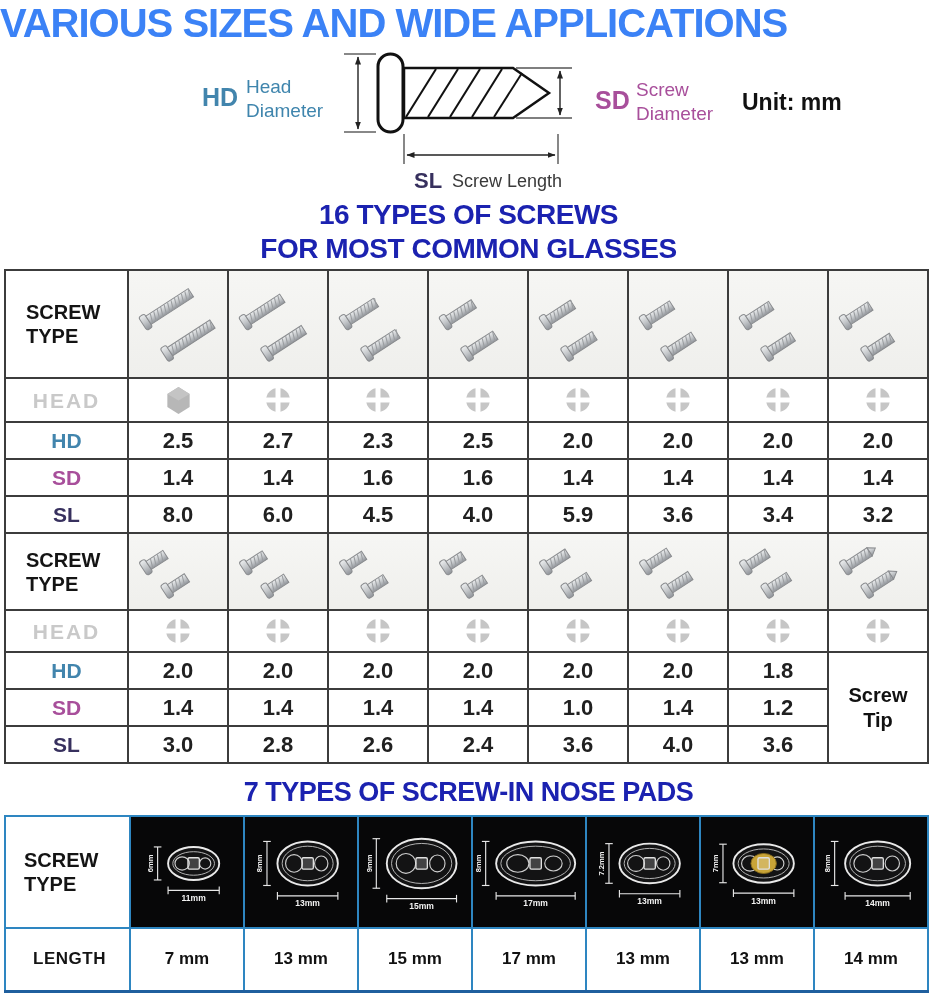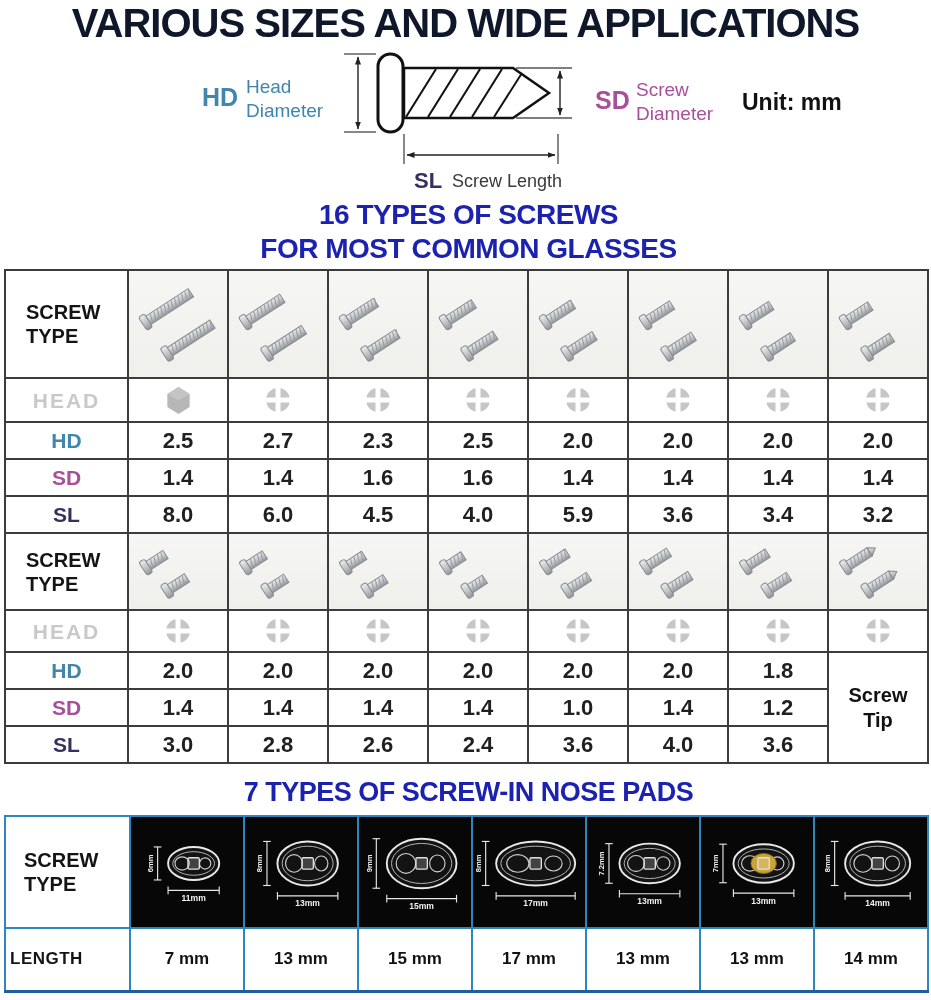--- a/index.html
+++ b/index.html
@@ -1,23 +1,23 @@
 <!DOCTYPE html>
 <html><head>
 <meta charset="utf-8">
 <style>
   html,body{margin:0;padding:0;}
   body{
     width:931px;height:1000px;overflow:hidden;background:#ffffff;
     font-family:"Liberation Sans","DejaVu Sans",sans-serif;color:#1a1a1a;
   }
   .page-title{
-    margin:2px 0 0 0;text-align:center;
+    margin:2px 0 0 0;
     font-size:40px;font-weight:800;letter-spacing:-1px;line-height:1.05;
-    color:#0f172a;
+    color:#3b82f6;
   }
   #diagram-wrap{width:931px;height:152px;}
   .section-heading{
     margin:2px 0 4px 6px;
     font-size:28px;font-weight:800;line-height:1.2;letter-spacing:-0.5px;
     color:#1b22b0;
     text-align:center;
   }
   .section-heading.second{margin-top:12px;margin-bottom:6px;font-size:27px;}
   
@@ -30,21 +30,21 @@
   #t1 .sl-lab{color:#37305e;text-align:center;padding-left:0;font-size:21px;}
   #t1 .photo-cell{background:linear-gradient(180deg,#f6f6f4 0%,#efefec 100%);}
   #t1 .icon-cell{background:#fff;}
   #t1 .val{font-size:22px;font-weight:700;color:#202020;border-radius:8px;}
   #t1 .screw-tip{font-size:20px;font-weight:700;color:#111;line-height:1.25;padding:12px 12px;}
   
   #t2 td,#t2 th{border:2px solid #2e86c1;padding:0;text-align:center;vertical-align:middle;overflow:hidden;}
   #t2{border-bottom:3px solid #1f5f9e;}
   #t2 .rl{background:#fff;font-size:20px;font-weight:700;color:#141414;text-align:left;padding-left:18px;line-height:1.2;}
   #t2 .pad-cell{background:#070708;}
-  #t2 .len-lab{font-size:17px;font-weight:600;letter-spacing:0.5px;padding-left:4px;}
+  #t2 .len-lab{font-size:17px;font-weight:600;letter-spacing:0.5px;text-align:center;padding-left:4px;}
   #t2 .len-val{font-size:17px;font-weight:700;color:#111;}
   svg{display:block;margin:0 auto;}
 </style>
 </head>
 <body>
 
 <h1 class="page-title">VARIOUS SIZES AND WIDE APPLICATIONS</h1>
 
 <div id="diagram-wrap">
   <svg width="931" height="152" viewBox="0 0 931 152">

